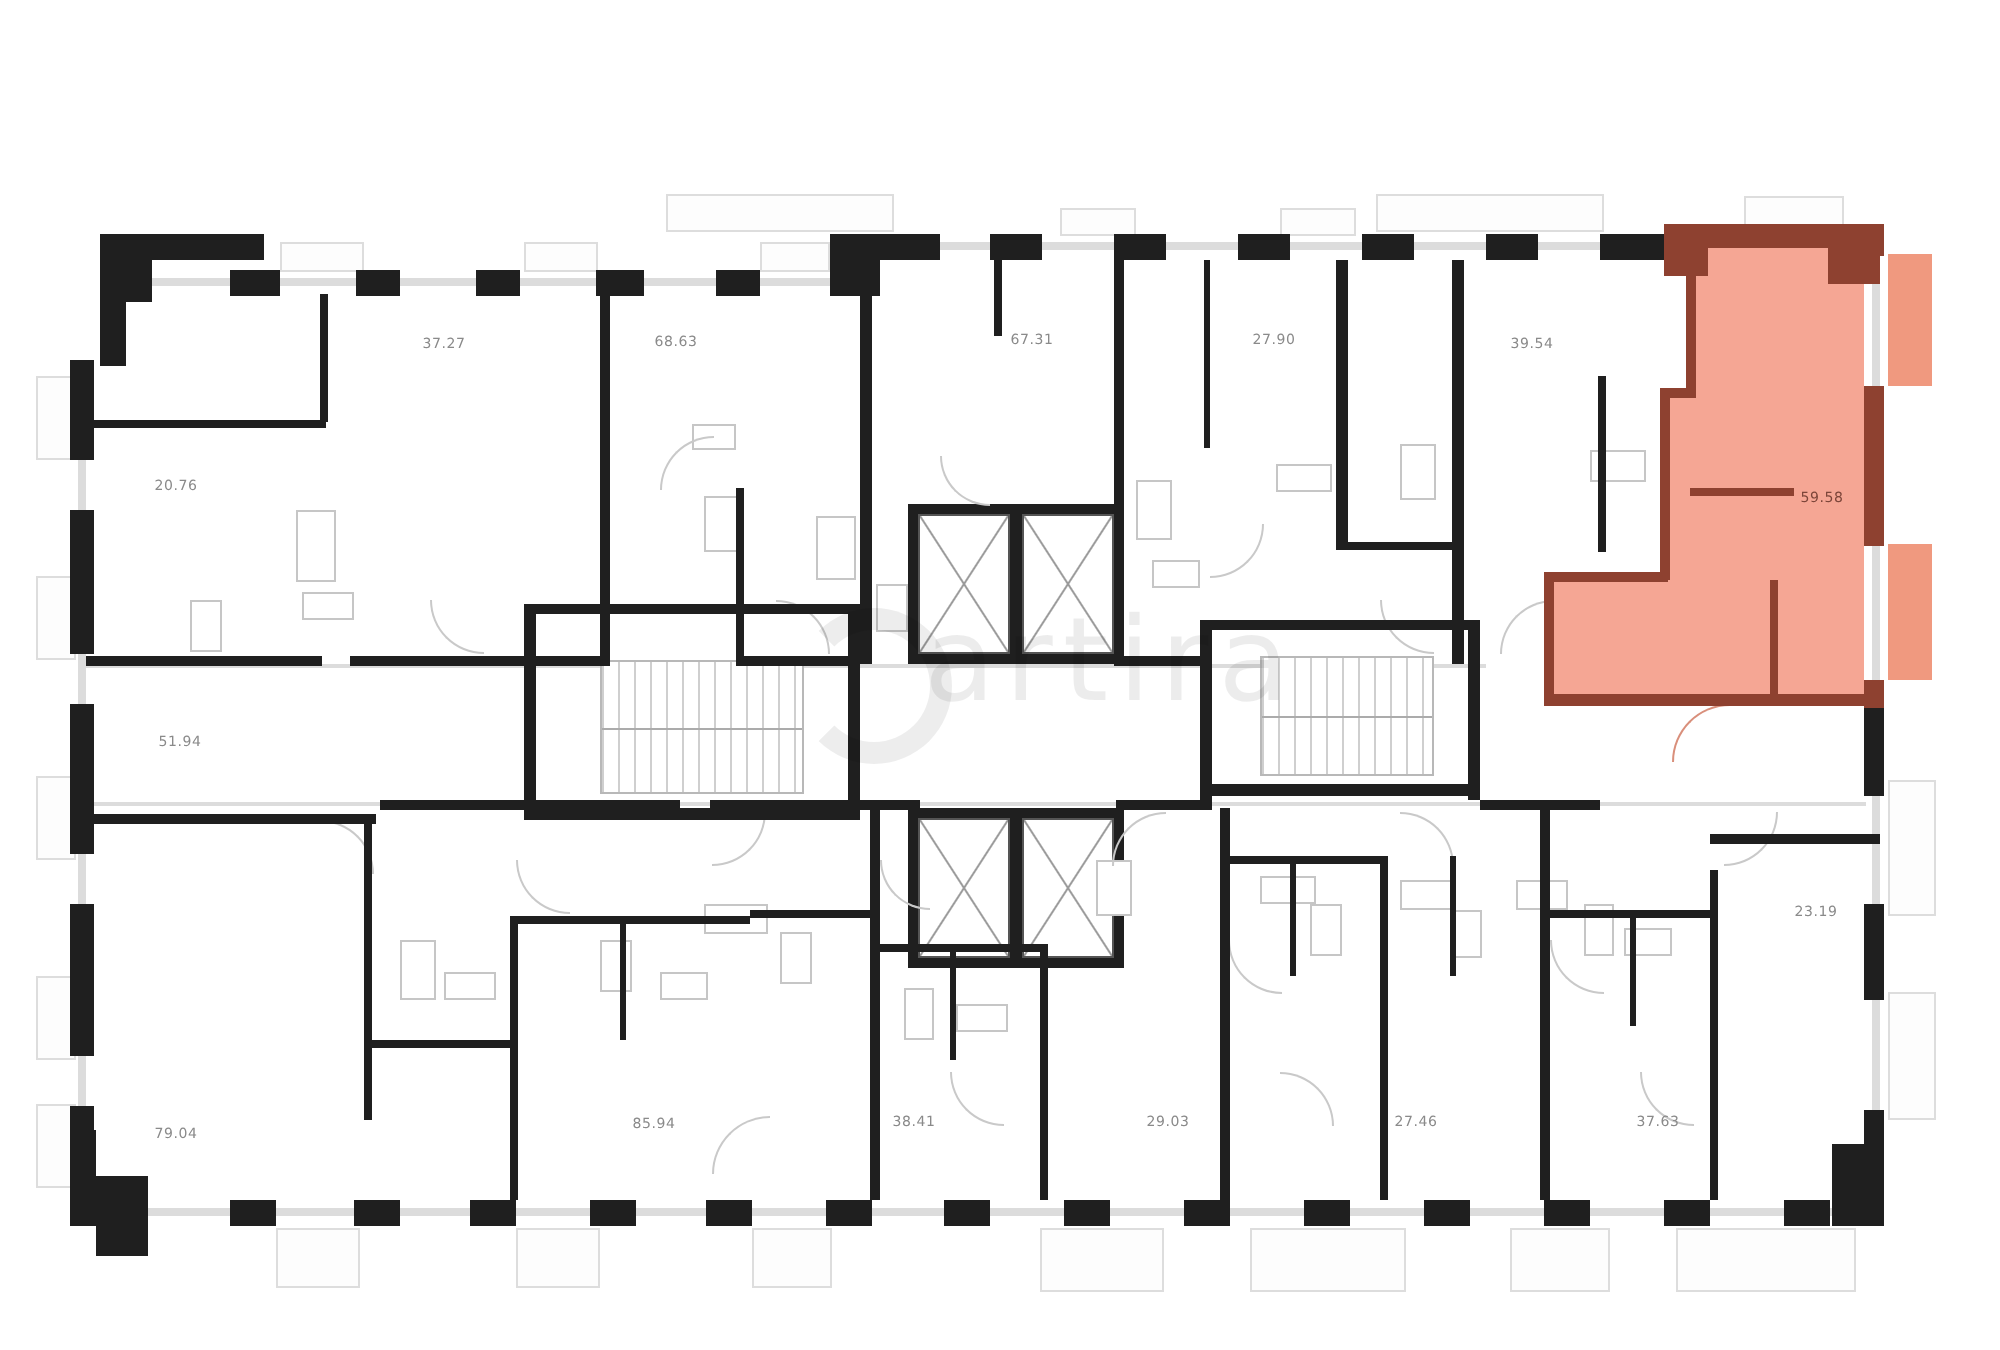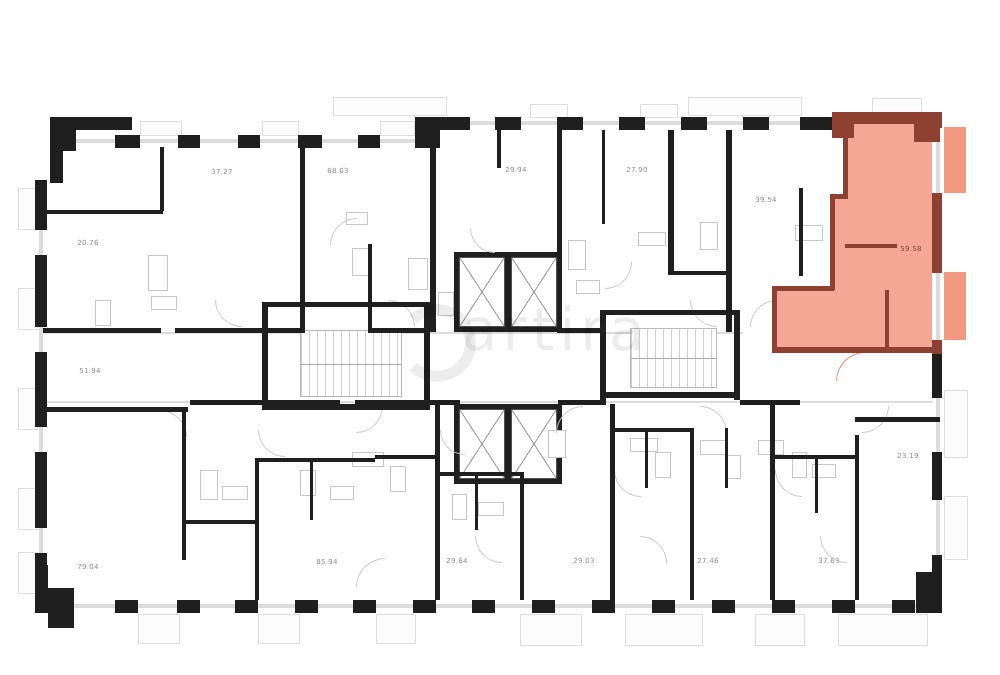--- a/index.html
+++ b/index.html
@@ -255,25 +255,25 @@
   <div class="b" style="left:885px;top:290px;width:4px;height:58px"></div>
 
   <div class="wm">
     <div class="wm-ring"></div>
     <span class="wm-text">artira</span>
   </div>
 
 <div class="room-label" style="left: 88px; top: 243px;">20.76</div>
     <div class="room-label" style="left: 222px; top: 172px;">37.27</div>
     <div class="room-label" style="left: 338px; top: 171px;">68.63</div>
-    <div class="room-label" style="left: 516px; top: 170px;">29.94</div>
+    <div class="room-label" style="left: 516px; top: 170px;">67.31</div>
     <div class="room-label" style="left: 637px; top: 170px;">27.90</div>
-    <div class="room-label" style="left: 766px; top: 172px; margin-top: 28px;">39.54</div>
+    <div class="room-label" style="left: 766px; top: 172px;">39.54</div>
     <div class="room-label hl" style="left: 911px; top: 249px;">59.58</div>
     <div class="room-label" style="left: 90px; top: 371px;">51.94</div>
     <div class="room-label" style="left: 908px; top: 456px;">23.19</div>
     <div class="room-label" style="left: 88px; top: 567px;">79.04</div>
     <div class="room-label" style="left: 327px; top: 562px;">85.94</div>
-    <div class="room-label" style="left: 457px; top: 561px;">29.64</div>
+    <div class="room-label" style="left: 457px; top: 561px;">38.41</div>
     <div class="room-label" style="left: 584px; top: 561px;">29.03</div>
     <div class="room-label" style="left: 708px; top: 561px;">27.46</div>
     <div class="room-label" style="left: 829px; top: 561px;">37.63</div>
   </div>
 
 </body></html>

